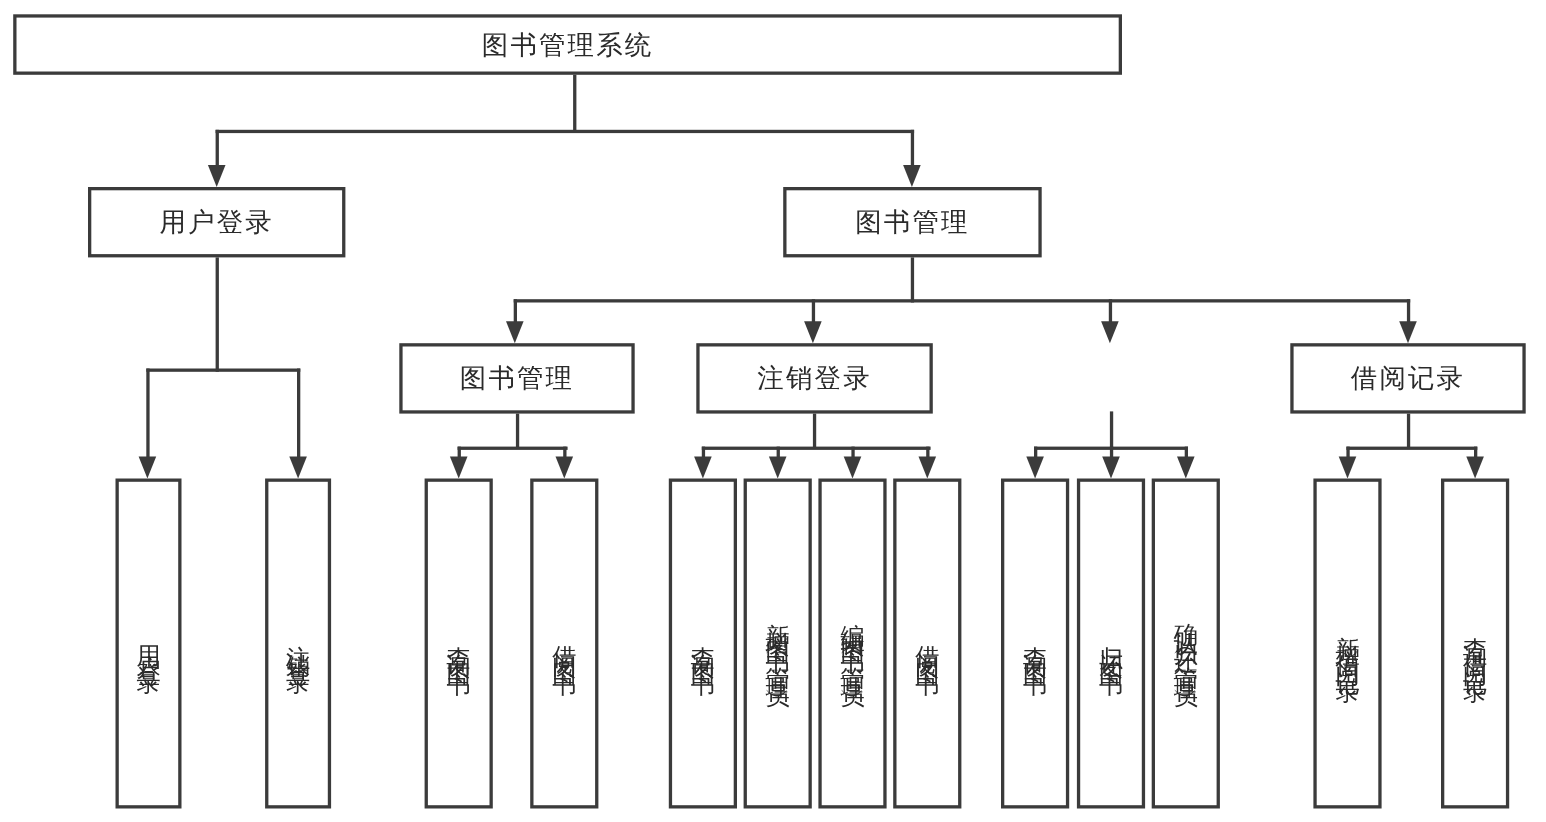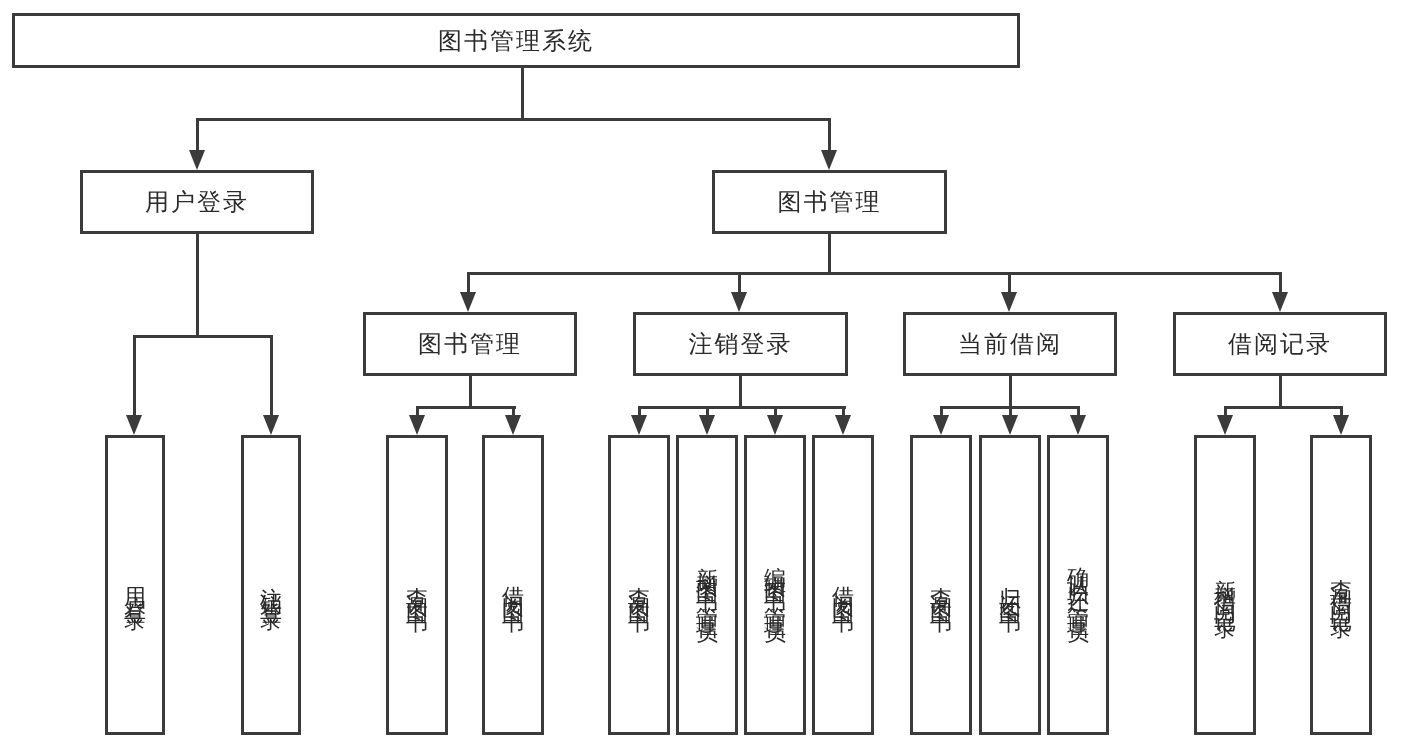--- a/index.html
+++ b/index.html
@@ -121,21 +121,20 @@
   <div class="vline" style="left:1340px; top:406px; height:12px;"></div>
   <div class="arrowhead" style="left:1333px; top:415px;"></div>
 
   <div class="node" style="left:12px; top:13px; width:1008px; height:55px;">图书管理系统</div>
 
   <div class="node" style="left:80px; top:170px; width:234px; height:64px;">用户登录</div>
   <div class="node" style="left:712px; top:170px; width:235px; height:64px;">图书管理</div>
 
   <div class="node" style="left:363px; top:312px; width:214px; height:64px;">图书管理</div>
   <div class="node" style="left:633px; top:312px; width:215px; height:64px;">注销登录</div>
-  <div class="node" style="left:903px; top:312px; width:214px; height:64px;">当前借阅</div>
   <div class="node" style="left:1173px; top:312px; width:214px; height:64px;">借阅记录</div>
 
   <div class="node leaf" style="left:105px; top:435px; width:60px; height:300px;">用户登录</div>
   <div class="node leaf" style="left:241px; top:435px; width:60px; height:300px;">注销登录</div>
 
   <div class="node leaf" style="left:386px; top:435px; width:62px; height:300px;">查询图书</div>
   <div class="node leaf" style="left:482px; top:435px; width:62px; height:300px;">借阅图书</div>
 
   <div class="node leaf" style="left:608px; top:435px; width:62px; height:300px;">查询图书</div>
   <div class="node leaf" style="left:676px; top:435px; width:62px; height:300px;">新增图书（管理员）</div>

